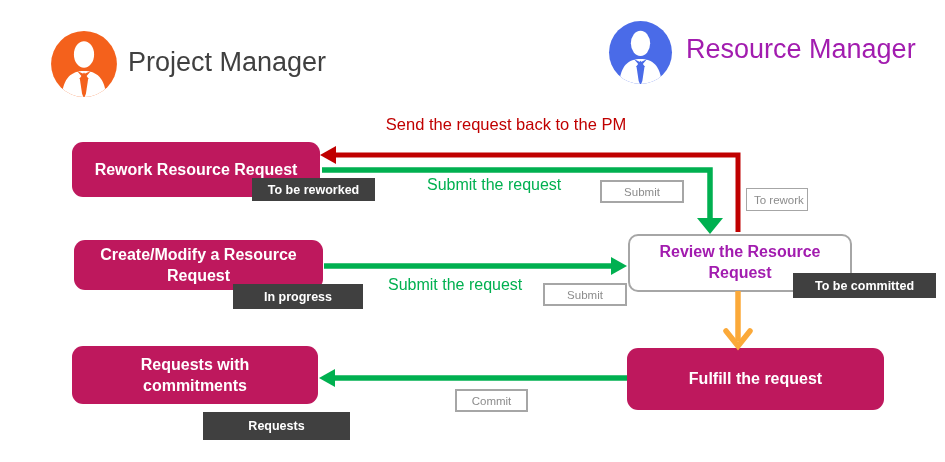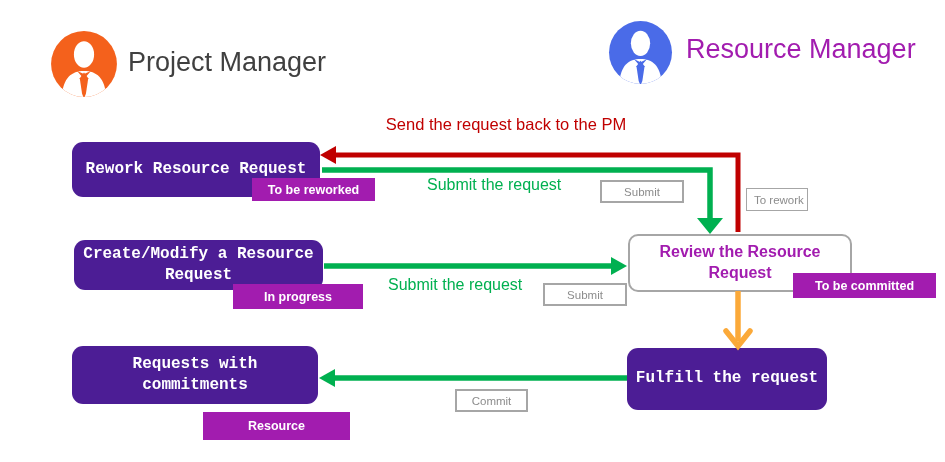--- a/index.html
+++ b/index.html
@@ -10,44 +10,44 @@
   .abs{position:absolute;}
 
   
   .role-label{font-size:27px;white-space:nowrap;}
   .pm-label{left:128px;top:47px;color:#404040;}
   .rm-label{left:686px;top:34px;color:#a21caf;}
   .avatar{display:block;}
 
   
   .node{
-    background:#4c1d95;border-radius:11px;color:#fff;
+    background:#be185d;border-radius:11px;color:#fff;
     display:flex;align-items:center;justify-content:center;text-align:center;
-    font-size:16px;font-weight:600;line-height:1.32;z-index:1;font-family:Liberation Mono, monospace;
+    font-size:16px;font-weight:600;line-height:1.32;z-index:1;
   }
   .node-inner{display:block;}
   .node-rework{left:72px;top:142px;width:248px;height:55px;}
   .node-create{left:74px;top:240px;width:249px;height:50px;}
-  .node-fulfill{left:627px;top:348px;width:200px;height:62px;}
+  .node-fulfill{left:627px;top:348px;width:257px;height:62px;}
   .node-requests{left:72px;top:346px;width:246px;height:58px;}
   .node-requests .node-inner{max-width:170px;}
   .node-create .node-inner{max-width:232px;}
 
   
   .node-review{
     left:628px;top:234px;width:220px;height:54px;
     background:#fff;border:2.5px solid #A6A6A6;border-radius:10px;
     color:#a21caf;display:flex;align-items:center;justify-content:center;
     text-align:center;font-size:16px;font-weight:600;line-height:1.3;z-index:1;
   }
   .node-review .node-inner{max-width:190px;}
 
   
   .badge{
-    background:#a21caf;color:#fff;font-size:12.5px;font-weight:700;
+    background:#404040;color:#fff;font-size:12.5px;font-weight:700;
     display:flex;align-items:center;justify-content:center;z-index:3;
     white-space:nowrap;
   }
   .badge-reworked{left:252px;top:178px;width:123px;height:23px;}
   .badge-progress{left:233px;top:284px;width:130px;height:25px;}
   .badge-committed2{left:793px;top:273px;width:143px;height:25px;}
   .badge-committed{left:203px;top:412px;width:147px;height:28px;}
 
   
   .mini-btn{
@@ -149,21 +149,21 @@
     <span class="node-inner">Fulfill the request</span>
   </div>
 
   <div class="abs node node-requests">
     <span class="node-inner">Requests with commitments</span>
   </div>
 
   <div class="abs badge badge-reworked">To be reworked</div>
   <div class="abs badge badge-progress">In progress</div>
   <div class="abs badge badge-committed2">To be committed</div>
-  <div class="abs badge badge-committed">Resource</div>
+  <div class="abs badge badge-committed">Requests</div>
 
   <div class="abs edge-label lbl-send-back">Send the request back to the PM</div>
   <div class="abs edge-label lbl-submit-top">Submit the request</div>
   <div class="abs edge-label lbl-submit-mid">Submit the request</div>
 
   <div class="abs mini-btn btn-submit-top">Submit</div>
   <div class="abs mini-btn box-to-rework">To rework</div>
   <div class="abs mini-btn btn-submit-mid">Submit</div>
   <div class="abs mini-btn btn-commit">Commit</div>
 

